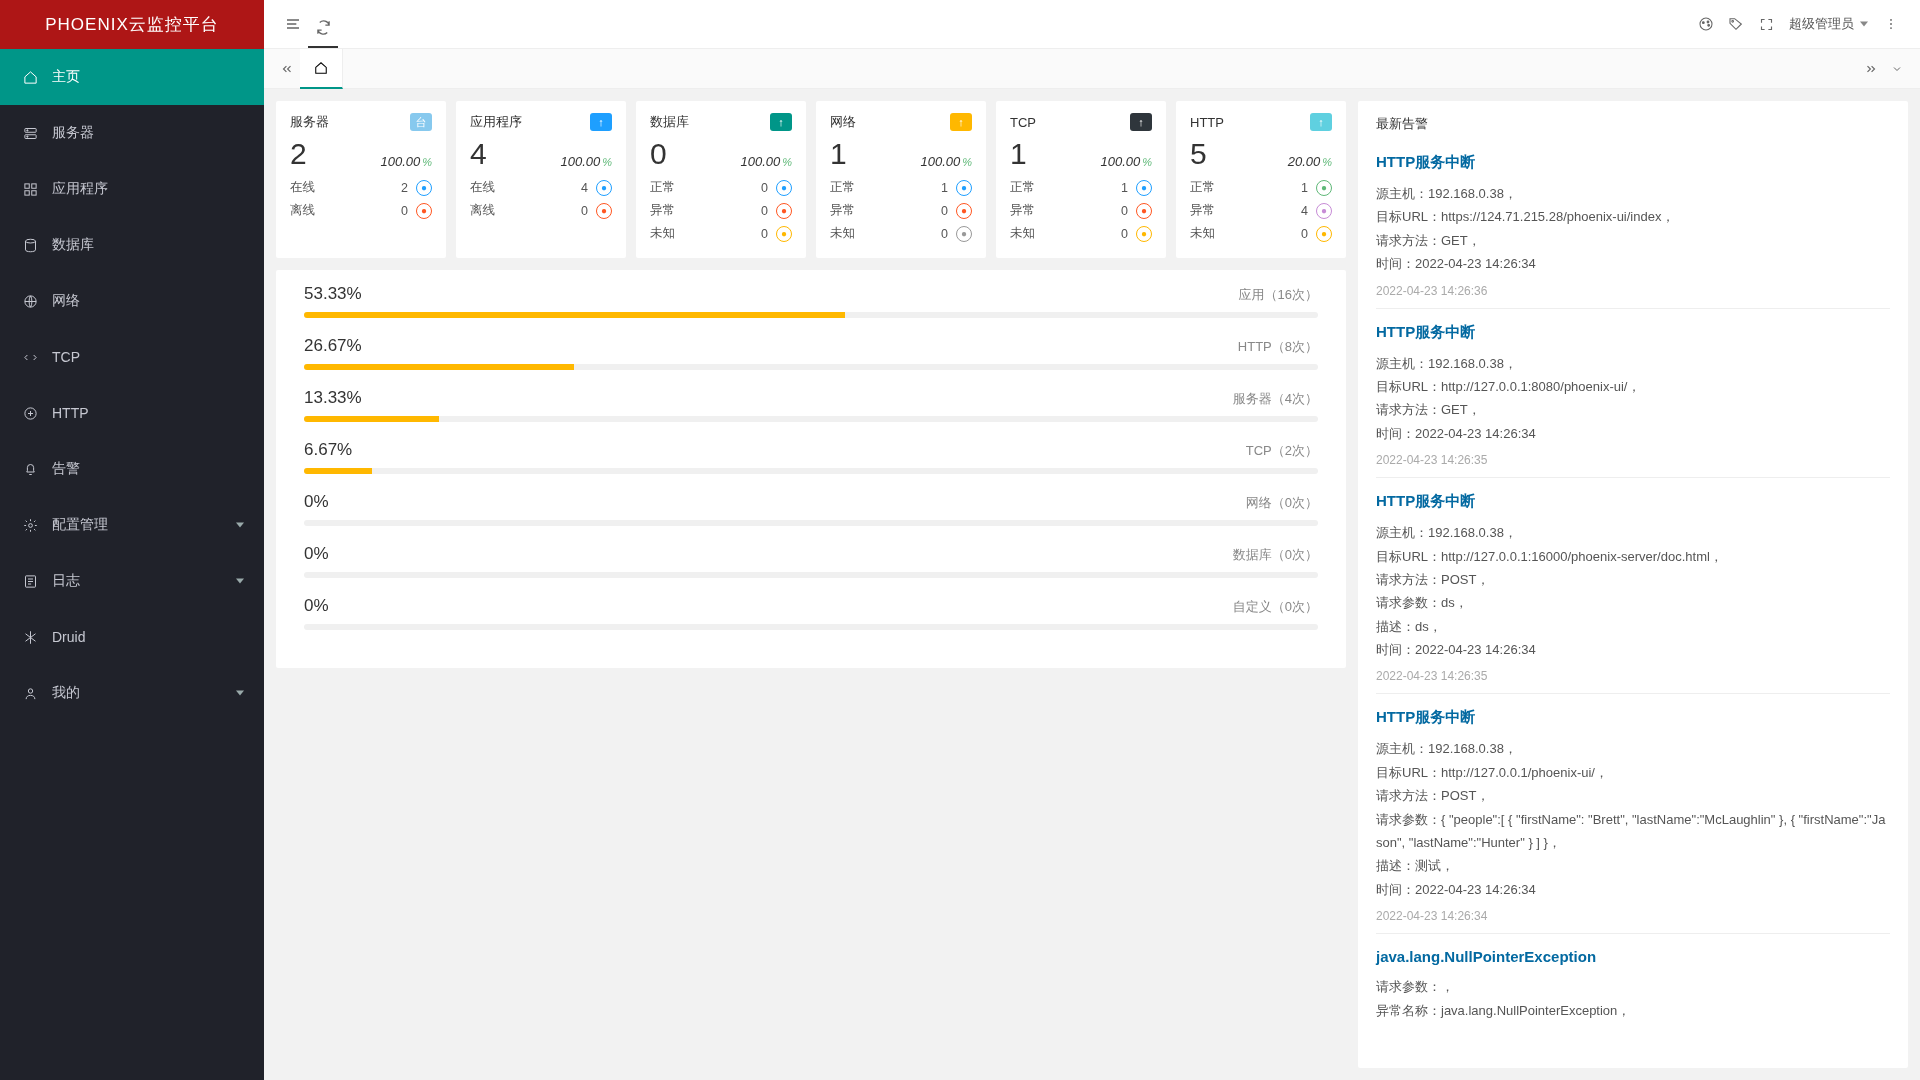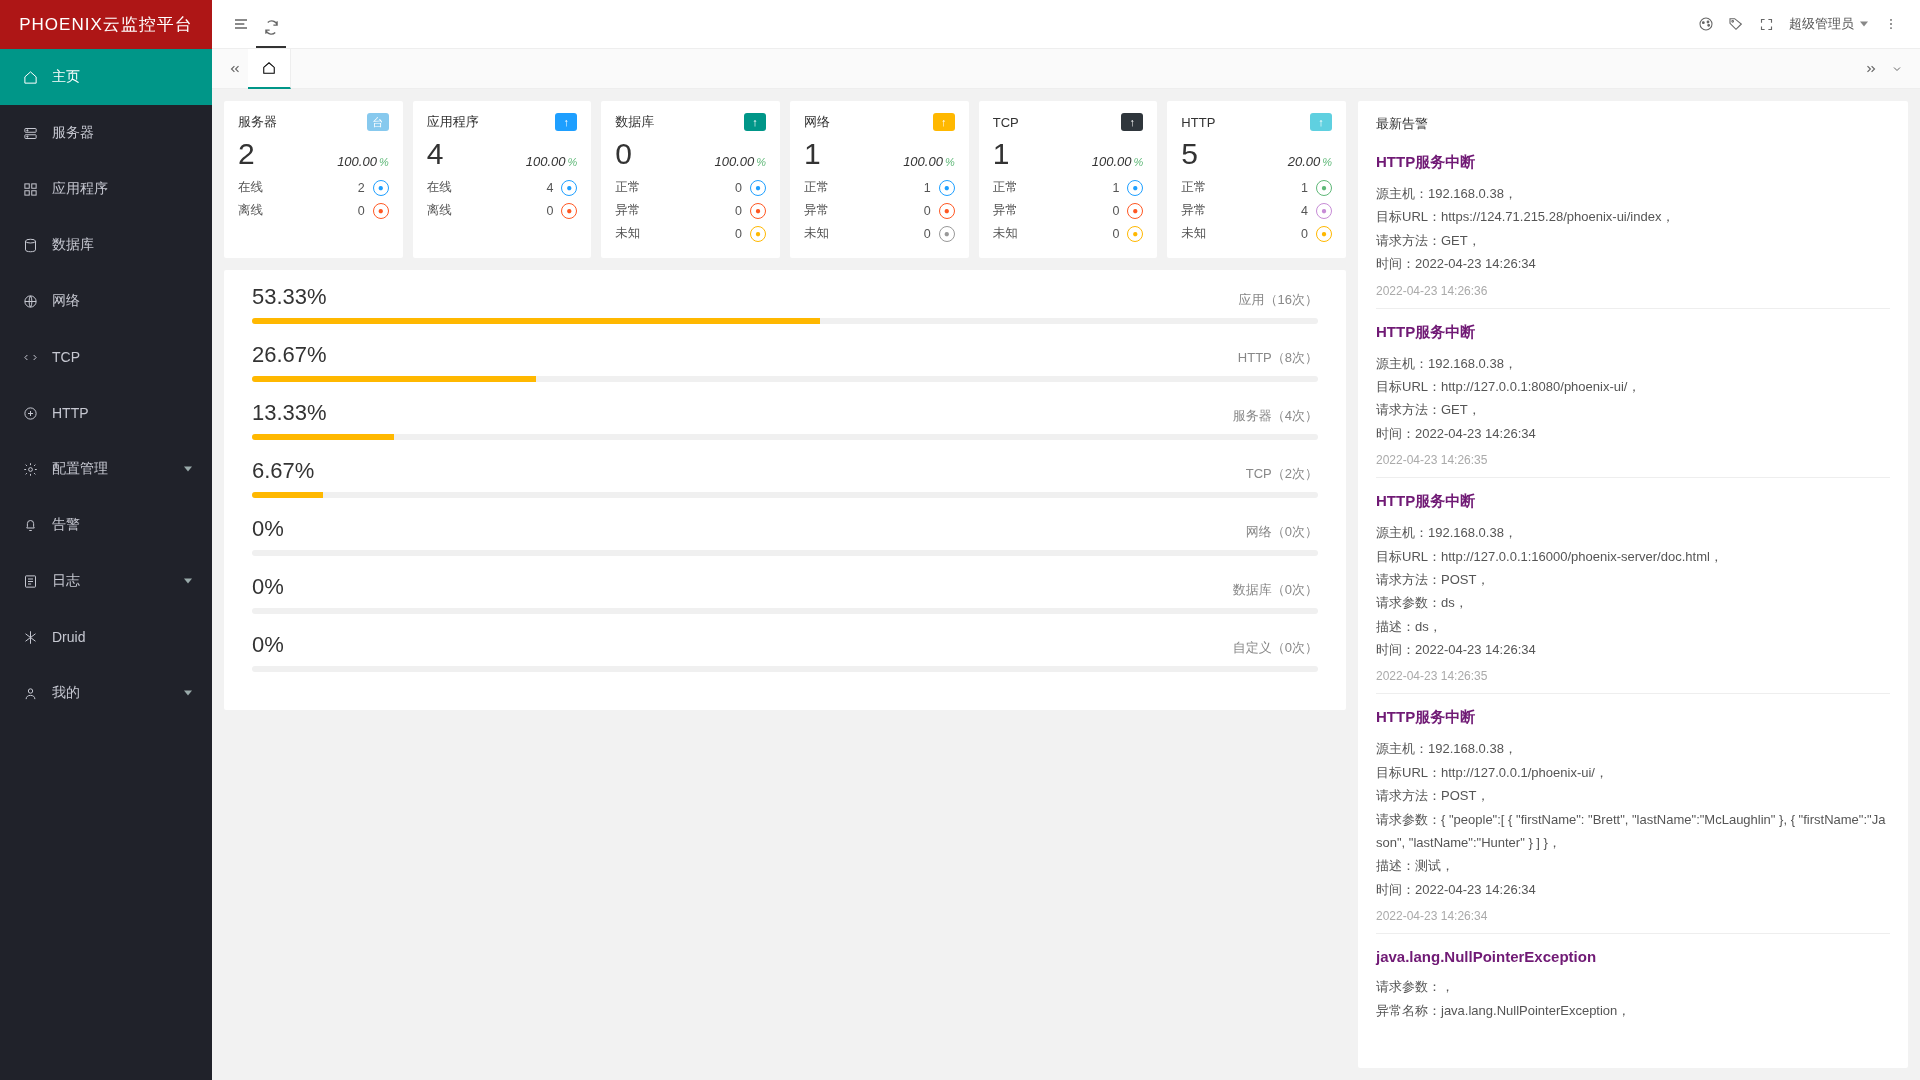--- a/index.html
+++ b/index.html
@@ -1,20 +1,20 @@
 <!DOCTYPE html>
 <html><head>
 <meta charset="utf-8">
 <style>
 * { margin: 0; padding: 0; box-sizing: border-box; }
 body { font-family: "Helvetica Neue", Arial, "PingFang SC", "Microsoft YaHei", sans-serif; font-size: 13px; color: #333; background: #f2f2f2; }
 .app { display: flex; height: 100vh; }
 
 
-.sidebar { width: 212px; background: #20222a; color: #aab; flex-shrink: 0; display: flex; flex-direction: column; }
+.sidebar { width: 264px; background: #20222a; color: #aab; flex-shrink: 0; display: flex; flex-direction: column; }
 .brand { height: 49px; background: #ae1616; color: #fff; display: flex; align-items: center; justify-content: center; font-size: 17px; letter-spacing: 1px; }
 .nav { flex: 1; overflow-y: auto; }
 .nav-item { height: 56px; display: flex; align-items: center; padding: 0 22px; color: #c6c8d1; cursor: pointer; font-size: 14px; position: relative; }
 .nav-item.active { background: #009688; color: #fff; }
 .nav-item .ico { width: 16px; height: 16px; margin-right: 14px; display: inline-flex; align-items: center; justify-content: center; }
 .nav-item .caret { position: absolute; right: 20px; }
 
 
 .main { flex: 1; display: flex; flex-direction: column; overflow: hidden; }
 .topbar { height: 49px; background: #fff; border-bottom: 1px solid #eee; display: flex; align-items: center; padding: 0 14px; }
@@ -45,29 +45,29 @@
 .mini-icon { width:16px; height:16px; border-radius:50%; display:inline-flex; align-items:center; justify-content:center; font-size:10px; color:#fff; }
 
 .panel { background:#fff; border-radius:2px; padding:14px 18px 20px; }
 .panel-head { display:flex; align-items:center; justify-content:space-between; font-size:13px; color:#333; margin-bottom:18px; }
 .dots { display:flex; gap:6px; }
 .dot { width:8px; height:8px; border-radius:50%; background:#ddd; }
 .dot.active { background:#aaa; }
 
 .stat-item { margin-bottom:18px; padding: 0 10px;}
 .stat-head { display:flex; align-items:baseline; justify-content:space-between; margin-bottom:8px; }
-.stat-pct { font-size:22px; color:#333;text-align:center; }
+.stat-pct { font-size:17px; color:#333;text-align:center; }
 .stat-label { color:#888; font-size:13px; }
 .bar { height:6px; background:#f0f0f0; border-radius:3px; overflow:hidden; }
 .bar-fill { height:100%; background:#ffb800; }
 
 .alert-title { font-size:13px; color:#333; margin-bottom:14px; }
 .alert-item { border-top:1px solid #eee; padding:14px 0 10px; }
 .alert-item:first-of-type { border-top:none; padding-top:6px; }
-.alert-head { font-size:15px; font-weight:700; color:#701a75; margin-bottom:10px; }
+.alert-head { font-size:15px; font-weight:700; color:#0369a1; margin-bottom:10px; }
 .alert-body { font-size:13px; color:#555; line-height:1.8; word-break:break-all; }
 .alert-time { color:#aaa; font-size:12px; margin-top:8px; }
 
 svg { display:block; }
 </style>
 </head>
 <body>
 
 <div class="app">
 
@@ -135,39 +135,39 @@
             <svg width="15" height="15" viewBox="0 0 24 24" fill="none" stroke="currentColor" stroke-width="1.6">
               <circle cx="12" cy="12" r="9"></circle>
               <path d="M8 12h8M12 8v8"></path>
             </svg>
           </span>
           <span>HTTP</span>
         </div>
         <div class="nav-item">
           <span class="ico">
             <svg width="15" height="15" viewBox="0 0 24 24" fill="none" stroke="currentColor" stroke-width="1.6">
+              <path d="M18 16H6l1-2V9a5 5 0 0 1 10 0v5z"></path>
+              <path d="M10 20h4"></path>
+            </svg>
+          </span>
+          <span>告警</span>
+        </div>
+        <div class="nav-item">
+          <span class="ico">
+            <svg width="15" height="15" viewBox="0 0 24 24" fill="none" stroke="currentColor" stroke-width="1.6">
               <circle cx="12" cy="12" r="3"></circle>
               <path d="M12 2v3M12 19v3M4.2 4.2l2.1 2.1M17.7 17.7l2.1 2.1M2 12h3M19 12h3M4.2 19.8l2.1-2.1M17.7 6.3l2.1-2.1"></path>
             </svg>
           </span>
           <span>配置管理</span>
           <span class="caret">
             <svg width="8" height="8" viewBox="0 0 10 6">
               <path d="M0 0l5 6 5-6z" fill="#9aa"></path>
             </svg>
           </span>
-        </div>
-        <div class="nav-item">
-          <span class="ico">
-            <svg width="15" height="15" viewBox="0 0 24 24" fill="none" stroke="currentColor" stroke-width="1.6">
-              <path d="M18 16H6l1-2V9a5 5 0 0 1 10 0v5z"></path>
-              <path d="M10 20h4"></path>
-            </svg>
-          </span>
-          <span>告警</span>
         </div>
         <div class="nav-item">
           <span class="ico">
             <svg width="15" height="15" viewBox="0 0 24 24" fill="none" stroke="currentColor" stroke-width="1.6">
               <rect x="4" y="3" width="16" height="18" rx="1"></rect>
               <path d="M8 8h8M8 12h8M8 16h5"></path>
             </svg>
           </span>
           <span>日志</span>
           <span class="caret">

